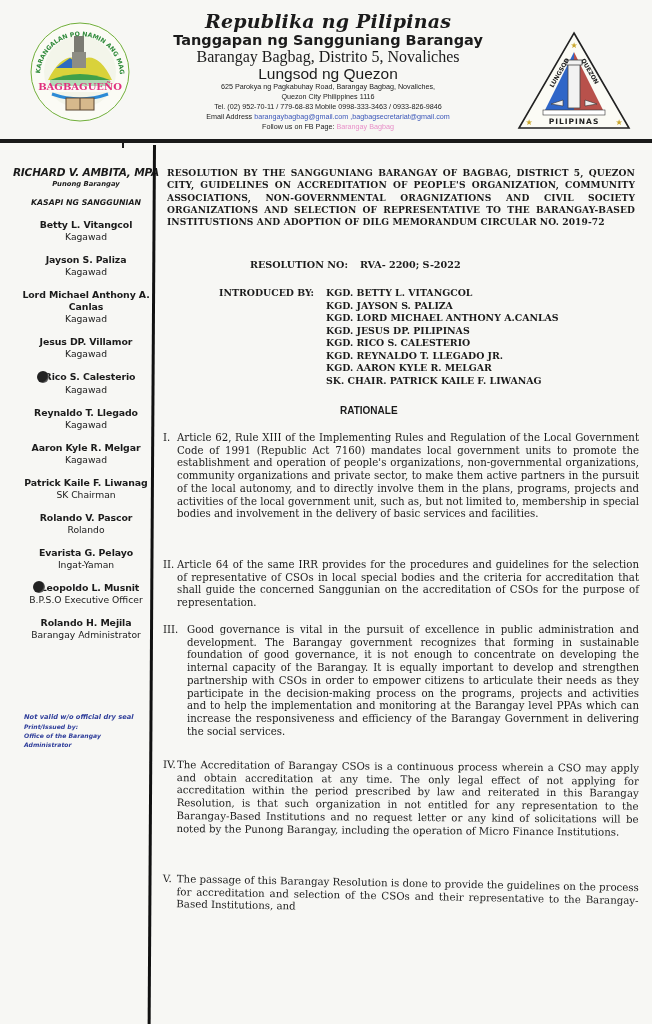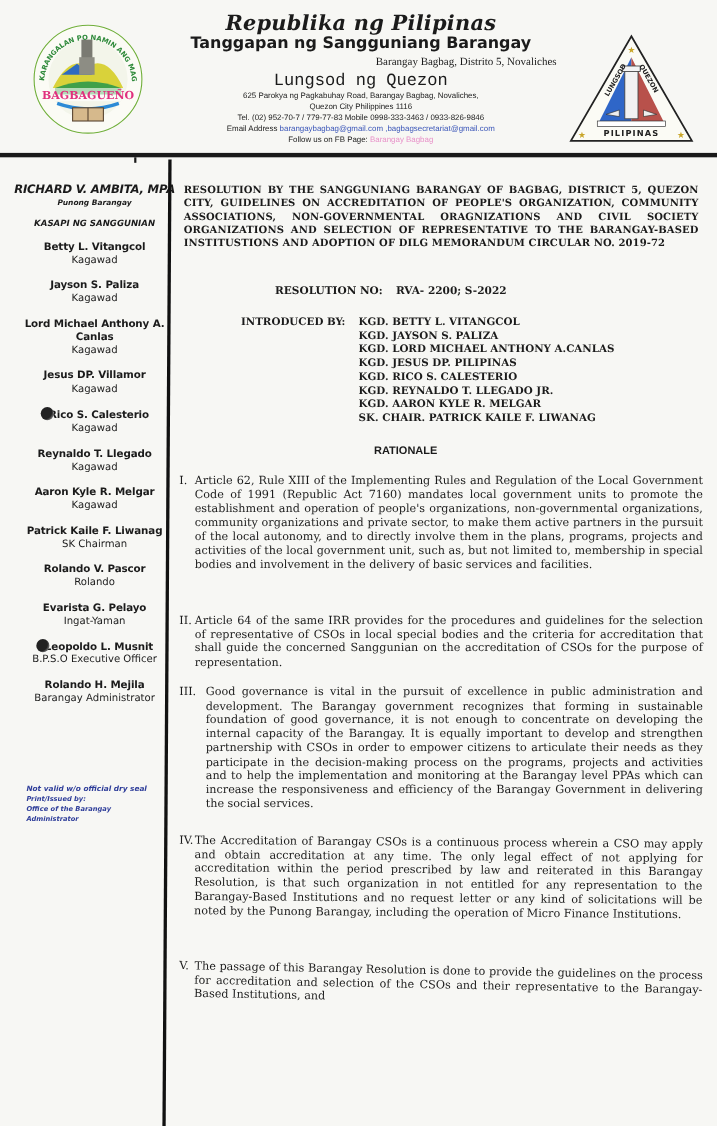--- a/index.html
+++ b/index.html
@@ -13,22 +13,22 @@
   
   .letterhead { position: absolute; left: 0; top: 0; width: 652px; height: 142px; }
   .logo-left { position: absolute; left: 28px; top: 20px; width: 104px; height: 104px; }
   .logo-right { position: absolute; left: 515px; top: 30px; width: 118px; height: 102px; }
   .lh-center { position: absolute; left: 150px; top: 6px; width: 356px; text-align: center; }
   .lh-republic {
     font-family: "DejaVu Serif", serif; font-weight: bold; font-size: 19px;
     letter-spacing: 0.2px; margin-top: 4px; line-height: 22px; font-style: italic;
   }
   .lh-office { font-family: "DejaVu Sans", sans-serif; font-weight: bold; font-size: 14.5px; line-height: 17px; }
-  .lh-brgy { font-family: "Liberation Serif", serif; font-size: 10px; line-height: 16px; text-align: right; }
-  .lh-city { font-family: Liberation Mono, monospace; font-size: 15.5px; line-height: 17px; }
+  .lh-brgy { font-family: "Liberation Serif", serif; font-size: 16px; line-height: 16px; }
+  .lh-city { font-family: Liberation Sans, sans-serif; font-size: 15.5px; line-height: 17px; }
   .lh-small { font-family: "Liberation Sans", sans-serif; font-size: 7.2px; line-height: 10px; }
   .lh-email-link { color: #3b56b8; }
   .lh-fb-link { color: #e890c8; }
   .lh-rule { position: absolute; left: 0; top: 139px; width: 652px; height: 4px; background: #1a1a1a; }
   .lh-rule-tick { position: absolute; left: 122px; top: 143px; width: 2px; height: 5px; background: #1a1a1a; }
 
   
   .sidebar { position: absolute; left: 0; top: 160px; width: 172px; text-align: center; font-family: "DejaVu Sans", sans-serif; }
   .sb-captain { font-weight: bold; font-style: italic; font-size: 10.6px; line-height: 13px; margin-top: 6px; letter-spacing: -0.2px; }
   .sb-captain-title { font-weight: bold; font-style: italic; font-size: 6.8px; line-height: 10px; }
@@ -91,21 +91,21 @@
     <text font-size="6.2" font-weight="bold" fill="#2f8a3a" font-family="DejaVu Sans, sans-serif"><textPath href="#ring" startOffset="2%">KARANGALAN PO NAMIN ANG MAGLINGKOD SA INYO</textPath></text>
   </svg>
 
   <div class="lh-center">
     <div class="lh-republic">Republika ng Pilipinas</div>
     <div class="lh-office">Tanggapan ng Sangguniang Barangay</div>
     <div class="lh-brgy">Barangay Bagbag, Distrito 5, Novaliches</div>
     <div class="lh-city">Lungsod ng Quezon</div>
     <div class="lh-small">625 Parokya ng Pagkabuhay Road, Barangay Bagbag, Novaliches,</div>
     <div class="lh-small">Quezon City Philippines 1116</div>
-    <div class="lh-small">Tel. (02) 952-70-7 / 779-77-83 Mobile 0998-333-3463 / 0933-826-9846</div>
+    <div class="lh-small">Tel. (02) 952-70-11 / 779-68-83 Mobile 0998-333-3463 / 0933-826-9846</div>
     <div class="lh-small">
       <span>Email Address</span>
       <span class="lh-email-link">barangaybagbag@gmail.com</span><span class="lh-email-link"> ,</span><span class="lh-email-link">bagbagsecretariat@gmail.com</span>
     </div>
     <div class="lh-small">
       <span>Follow us on FB Page: </span><span class="lh-fb-link">Barangay Bagbag</span>
     </div>
   </div>
 
   <svg class="logo-right" viewBox="0 0 118 102">

